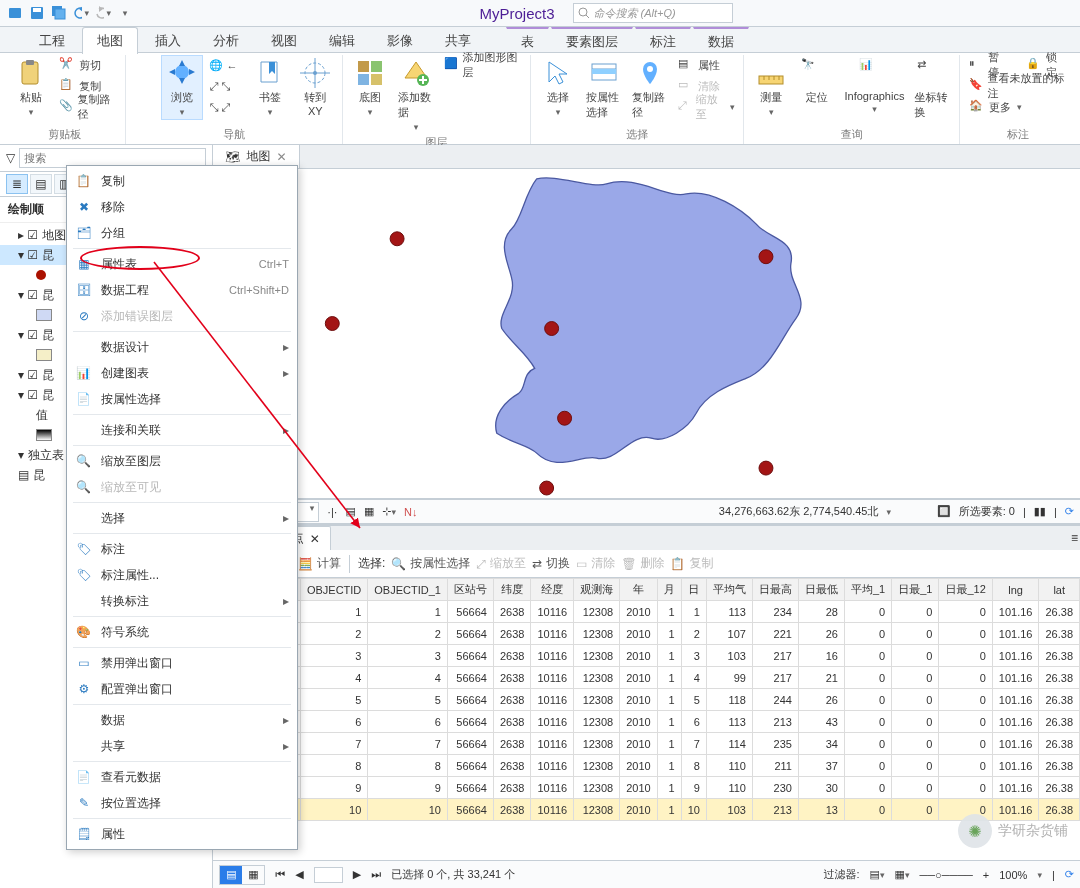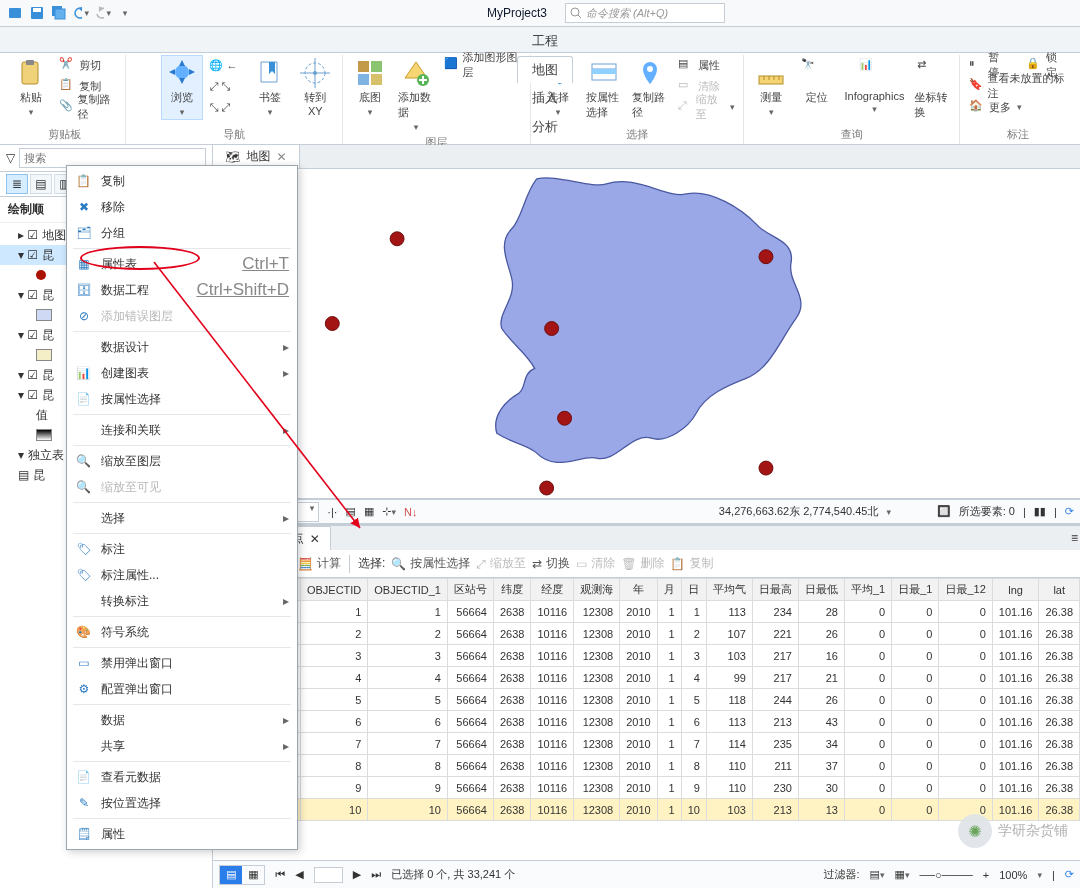--- a/index.html
+++ b/index.html
@@ -2,25 +2,25 @@
 <html><head>
 <meta charset="utf-8">
 <style>
   :root { --border:#c5ced6; --app-bg:#f1f4f7; --ribbon-bg:#ffffff; --accent:#2b7de9; --accent-light:#e2f0ff; --text:#333; --muted:#888; --hover:#e8f1fb; --table-head:#f2f2f2; --tab-active-underline:#f5f7f9; --ctx-bg:#ffffff; }
   * { box-sizing:border-box; font-family:"Microsoft YaHei","Segoe UI",Arial,sans-serif; }
   body { margin:0; background:var(--app-bg); color:var(--text); font-size:12px; width:1080px; height:888px; overflow:hidden; position:relative; }
   
   .titlebar { height:27px; background:#f7f9fb; border-bottom:1px solid var(--border); display:flex; align-items:center; padding:0 6px; gap:4px; }
   .tb-btn { width:18px; height:18px; display:inline-flex; align-items:center; justify-content:center; border:1px solid transparent; color:#2a7ab8; }
   .tb-sep { flex:1; }
-  .title-text { color:#0f172a; font-size:12px;text-align:center; }
+  .title-text { color:#4c1d95; font-size:15px;text-align:center; }
   .search-field { display:flex; align-items:center; border:1px solid var(--border); background:#fff; height:20px; width:160px; padding:0 4px; color:#999; }
   .search-field svg { margin-right:4px; }
   
-  .ribbon-tabs { height:26px; display:flex; align-items:center; padding-left:10px; gap:2px; background:var(--app-bg); border-bottom:1px solid var(--border);flex-direction:column; }
+  .ribbon-tabs { height:26px; display:flex; align-items:flex-start; padding-left:24px; gap:2px; background:var(--app-bg); border-bottom:1px solid var(--border); }
   .rtab { padding:4px 14px; font-size:13px; color:#444; border:1px solid transparent; border-bottom:none; cursor:default; position:relative; }
   .rtab.active { background:#fff; border-color:var(--border); border-radius:3px 3px 0 0; margin-bottom:-1px; }
   .rtab.contextual { border-top:2px solid #b08dd8; }
   .rtab-group { margin-left:18px; display:flex; gap:2px; }
   
   .ribbon { height:92px; background:#fff; border-bottom:1px solid var(--border); display:flex; padding:2px 4px 0 4px; }
   .rgroup { display:flex; flex-direction:column; padding:0 6px; border-right:1px solid #e2e7ec; min-width:0; }
   .rgroup:last-child { border-right:none; }
   .rgroup-row { display:flex; align-items:flex-start; gap:4px; flex:1; }
   .rgroup-label { font-size:11px; color:#7a7a7a; text-align:center; padding-bottom:2px; }
@@ -72,21 +72,21 @@
   table.attr tr.sel td { background:#fff3c4; }
   .attr-status { height:28px; border-top:1px solid var(--border); display:flex; align-items:center; padding:0 6px; gap:10px; font-size:11px; background:#fafbfc; }
   .attr-status .sp { flex:1; }
   .view-toggle { display:flex; border:1px solid var(--border); }
   .view-toggle span { width:22px; height:18px; display:flex; align-items:center; justify-content:center; }
   .view-toggle .on { background:#2b7de9; color:#fff; }
   
   .ctx { position:absolute; left:66px; top:165px; width:232px; background:#fff; border:1px solid #9aa7b2; box-shadow:2px 2px 8px rgba(0,0,0,.2); z-index:50; padding:2px 0; }
   .ctx-row { display:flex; align-items:center; height:26px; padding:0 8px; gap:8px; font-size:12px; color:#333; }
   .ctx-row.dis { color:#b7b7b7; }
-  .ctx-row .k { margin-left:auto; color:#888; font-size:17px;text-decoration:underline; }
+  .ctx-row .k { margin-left:auto; color:#888; font-size:11px; }
   .ctx-row .arr { margin-left:auto; color:#666; }
   .ctx-row.sep { height:1px; padding:0; margin:2px 6px; border-top:1px solid #e4e8ec; }
   .ctx-row .ci { width:18px; height:18px; display:flex; align-items:center; justify-content:center; color:#2a7ac0; }
   .ctx-hl { position:absolute; left:80px; top:246px; width:120px; height:24px; border:2px solid #e2001a; border-radius:50%; z-index:60; pointer-events:none; }
   .ctx-line { position:absolute; z-index:55; pointer-events:none; }
   
   .watermark { position:absolute; right:12px; bottom:40px; display:flex; align-items:center; gap:6px; color:#aaa; opacity:.9; font-size:14px; z-index:40; }
   .watermark .circ { width:34px; height:34px; border-radius:50%; background:#dfe4e8; display:flex; align-items:center; justify-content:center; color:#5a9b4a; font-size:16px; }
   .drop-caret::after { content:"▾"; font-size:9px; color:#666; margin-left:2px; }
   .chev { font-size:9px; color:#666; }

